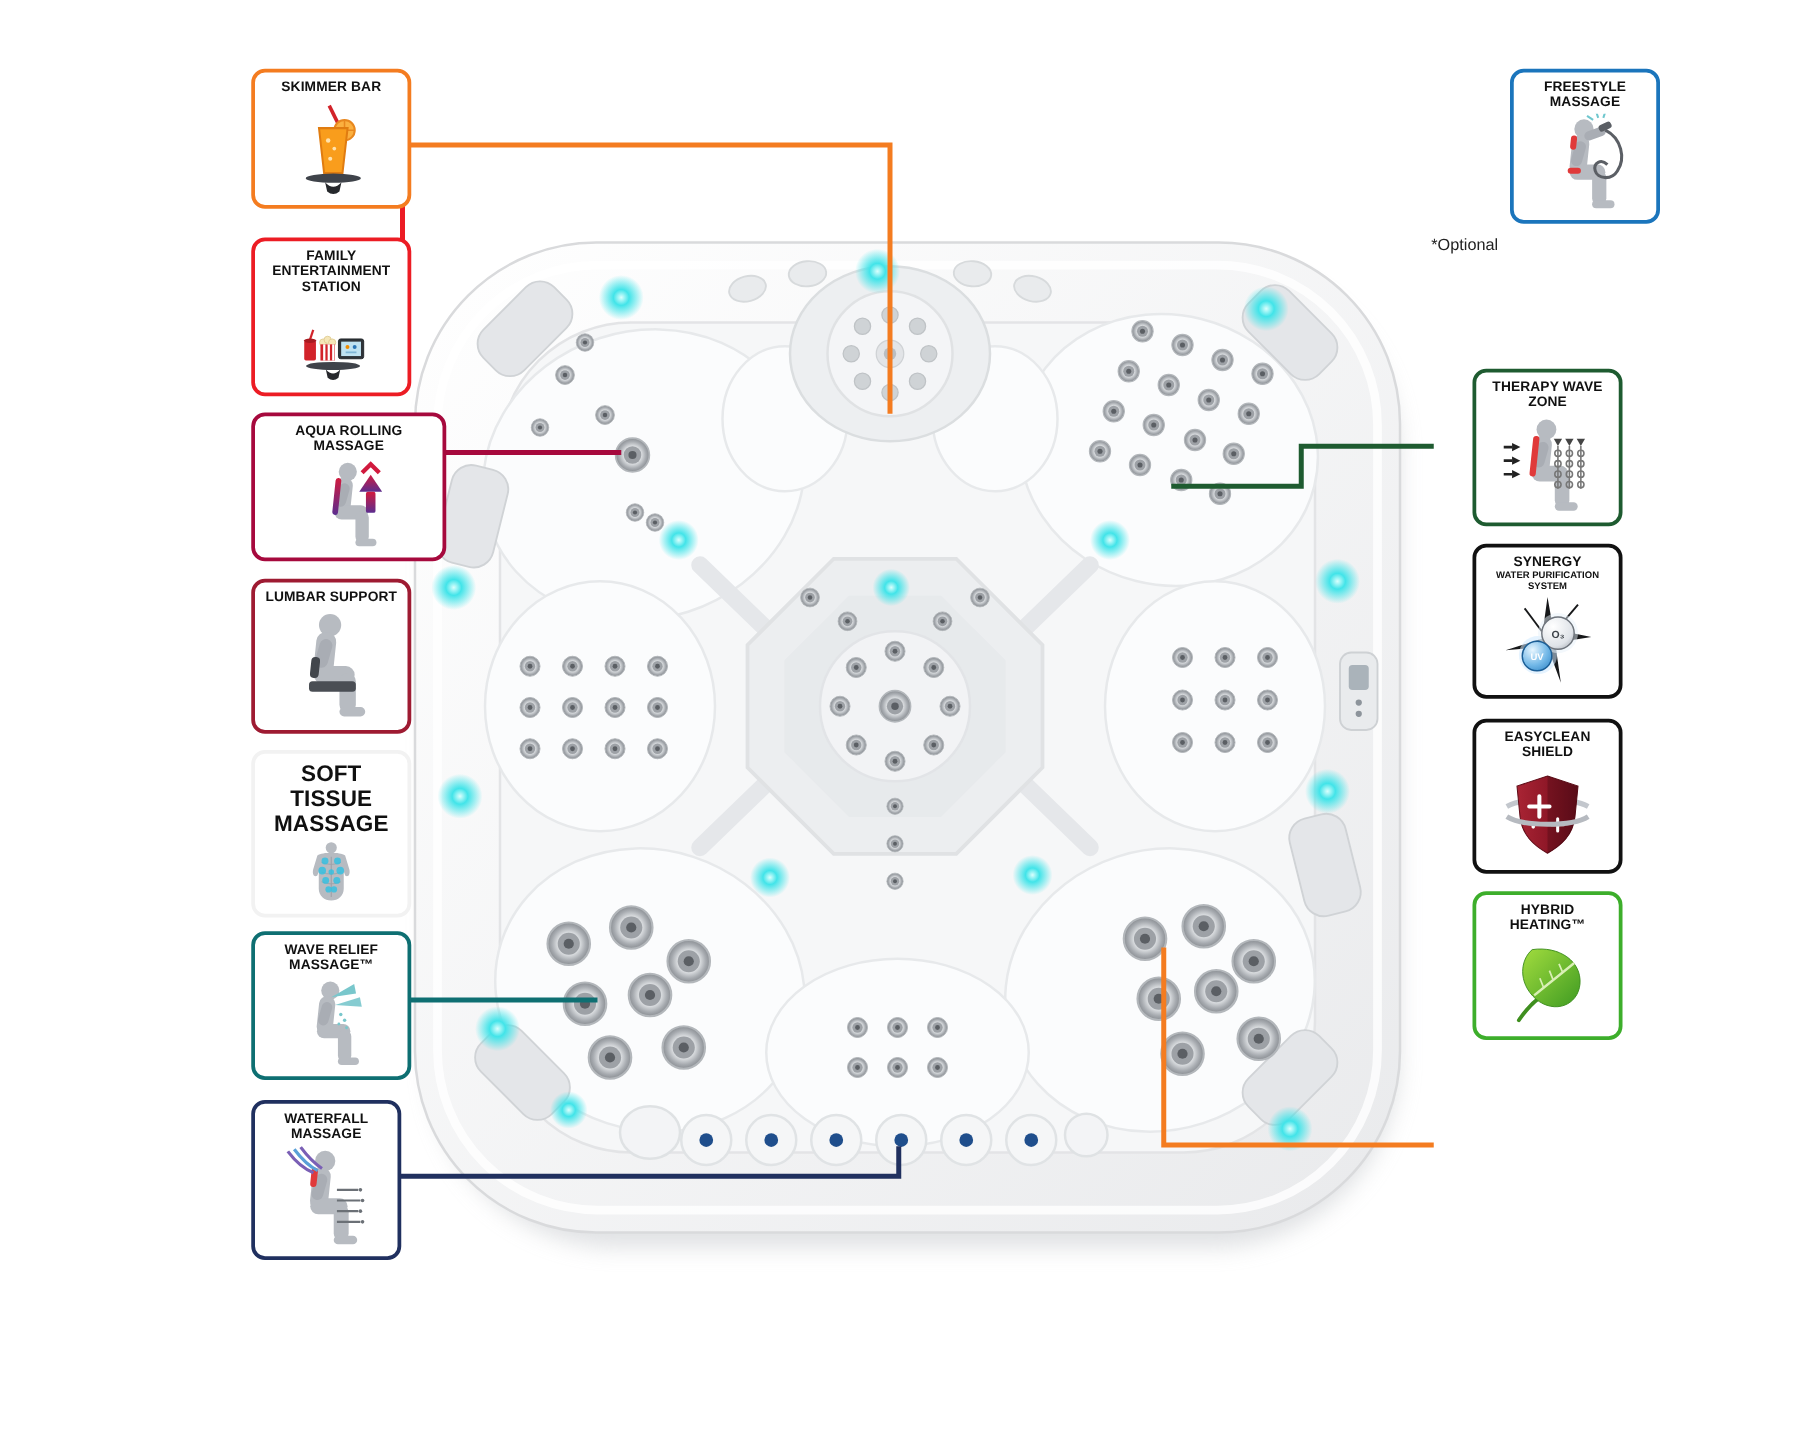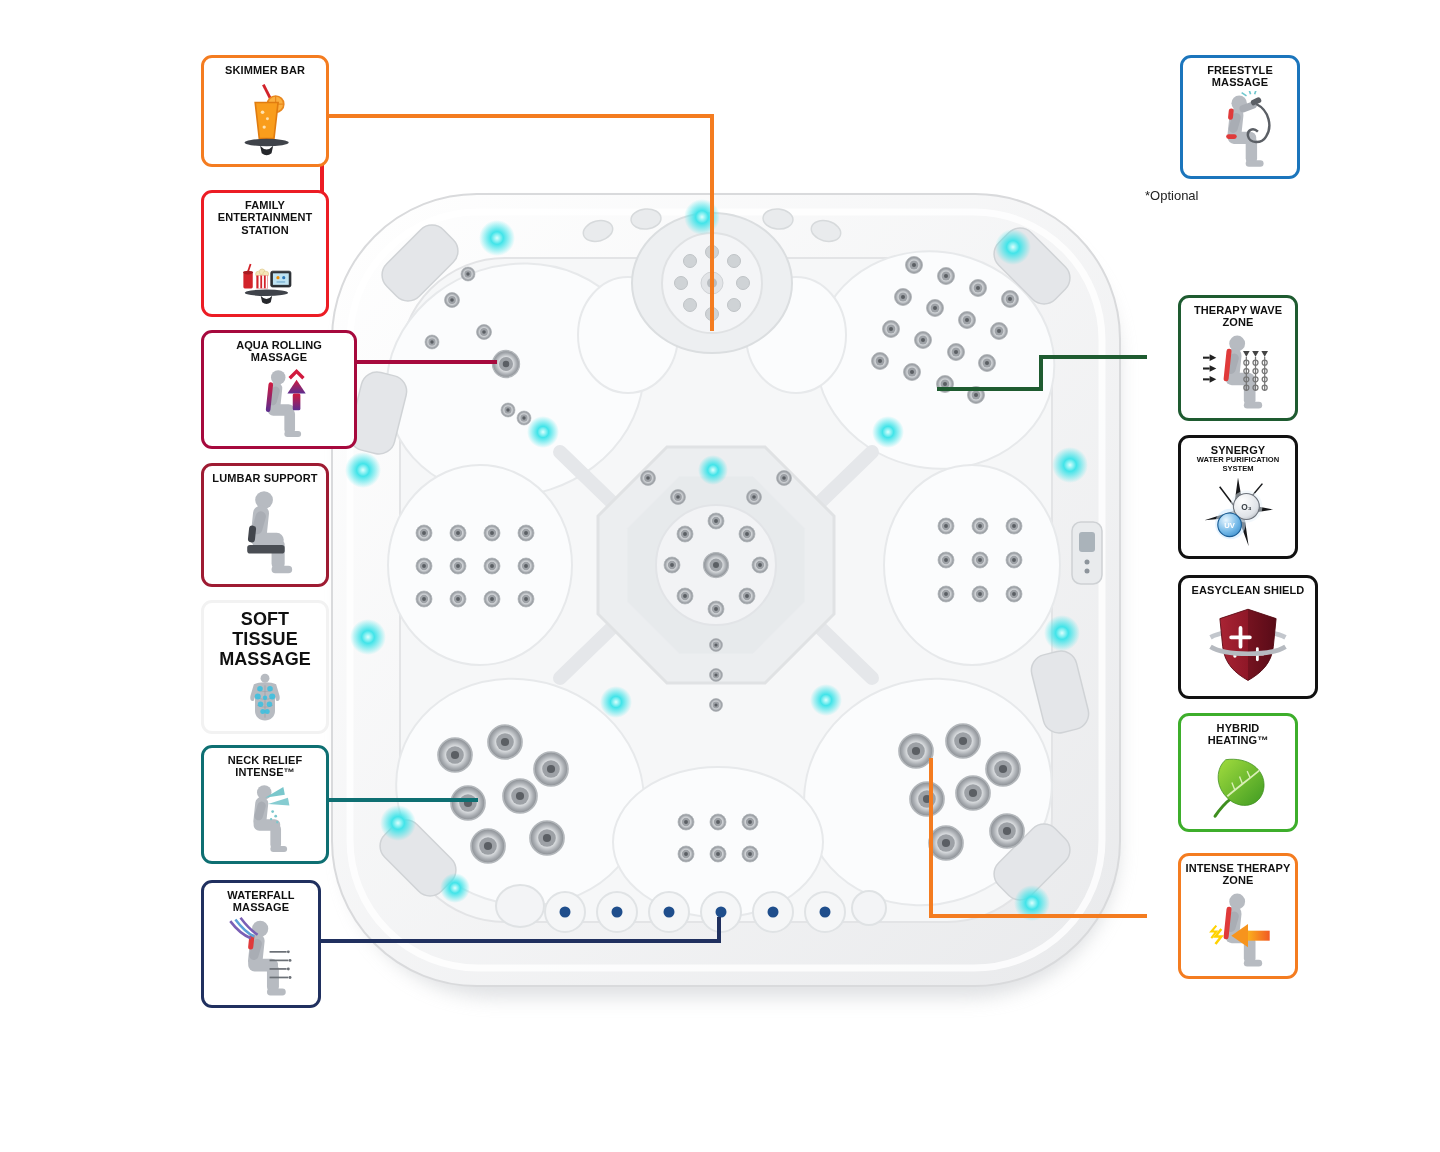--- a/index.html
+++ b/index.html
@@ -379,21 +379,21 @@
       <circle cx="42" cy="60" r="5"></circle>
           <circle cx="58" cy="60" r="5"></circle>
           <circle cx="46" cy="73" r="4.5"></circle>
           <circle cx="54" cy="73" r="4.5"></circle>
           <circle cx="50" cy="48" r="4"></circle>
     </g>
   </svg>
 </div>
 
 <div class="callout" style="left: 170px; top: 745px; width: 128px; height: 119px; border-color: rgb(14, 111, 114);">
-  <div class="lbl">NECK RELIEF INTENSE™</div>
+  <div class="lbl">WAVE RELIEF MASSAGE™</div>
   <svg class="icon" viewBox="0 0 100 100">
     <use href="#person"></use>
     <polygon points="74,8 50,22 76,18" fill="#79c7cc"></polygon>
     <polygon points="80,22 54,30 82,32" fill="#79c7cc" opacity=".9"></polygon>
     <circle cx="60" cy="40" r="1.8" fill="#79c7cc"></circle>
         <circle cx="64" cy="46" r="1.8" fill="#79c7cc"></circle>
     <circle cx="58" cy="50" r="1.5" fill="#79c7cc"></circle>
         <circle cx="66" cy="54" r="1.5" fill="#79c7cc"></circle>
   </svg>
 </div>
@@ -414,21 +414,21 @@
     </g>
     <g fill="#6b7076">
       <circle cx="82" cy="42" r="1.7"></circle>
           <circle cx="84" cy="52" r="1.7"></circle>
           <circle cx="82" cy="62" r="1.7"></circle>
           <circle cx="84" cy="72" r="1.7"></circle>
     </g>
   </svg>
 </div>
 
-<div class="callout" style="left: 1149px; top: 55px; width: 120px; height: 124px; border-color: rgb(27, 117, 188);">
+<div class="callout" style="left: 1177px; top: 55px; width: 120px; height: 124px; border-color: rgb(27, 117, 188);">
   <div class="lbl">FREESTYLE MASSAGE</div>
   <svg class="icon" viewBox="0 0 100 100">
     <use href="#person"></use>
     <rect x="34.5" y="22" width="6" height="14" rx="3" transform="rotate(6 44 41)" fill="#e03a3a"></rect>
     <rect x="33" y="53" width="13" height="6" rx="3" fill="#e03a3a"></rect>
     <rect x="50" y="18" width="22" height="9" rx="4.5" fill="#a9adb4" transform="rotate(-20 52 24)"></rect>
     <path d="M70,16 C86,24 90,44 82,56 C76,66 62,64 60,56 C58,48 66,44 72,50" stroke="#5b5f65" stroke-width="3" fill="none"></path>
     <rect x="63" y="9" width="13" height="7" rx="3" fill="#5b5f65" transform="rotate(-25 70 12)"></rect>
     <path d="M58,6 l-6,-4 M63,4 l-2,-6 M68,4 l2,-6" stroke="#6fc7ce" stroke-width="2"></path>
   </svg>
@@ -484,21 +484,21 @@
     <line x1="82" y1="10" x2="60" y2="36" stroke="#17181a" stroke-width="2"></line>
     <circle cx="40" cy="63" r="20" fill="#cfeaff" opacity=".55"></circle>
     <circle cx="61" cy="40" r="21" fill="#e8f2fa" opacity=".5"></circle>
     <circle cx="61" cy="40" r="17" fill="url(#o3Grad)" stroke="#6e747c" stroke-width="1.5"></circle>
     <text x="61" y="45" text-anchor="middle" font-size="11" font-weight="bold" fill="#3c4248" font-family="Liberation Sans, sans-serif">O₃</text>
     <circle cx="39" cy="64" r="15.5" fill="url(#uvGrad)" stroke="#1b5e96" stroke-width="1.5"></circle>
     <text x="39" y="68" text-anchor="middle" font-size="10" font-weight="bold" fill="#ffffff" font-family="Liberation Sans, sans-serif">UV</text>
   </svg>
 </div>
 
-<div class="callout" style="left: 1147px; top: 575px; width: 140px; height: 124px; border-color: rgb(17, 17, 17);">
+<div class="callout" style="left: 1147px; top: 575px; width: 120px; height: 124px; border-color: rgb(17, 17, 17);">
   <div class="lbl">EASYCLEAN SHIELD</div>
   <svg class="icon" viewBox="0 0 100 100">
     <path d="M10,42 C26,33 74,33 90,42" stroke="#c3c7cd" stroke-width="5" fill="none"></path>
     <path d="M50,12 L80,22 L77,52 C75,70 64,80 50,88 C36,80 25,70 23,52 L20,22 Z" fill="url(#shieldGrad)" stroke="#5f0d18"></path>
     <path d="M50,12 L80,22 L77,52 C75,70 64,80 50,88 Z" fill="#000" opacity=".18"></path>
     <g stroke="#fff" stroke-linecap="round">
       <path d="M42,32 V52 M32,42 H52" stroke-width="4"></path>
       <path d="M60,54 V66 M54,60 H66" stroke-width="3"></path>
     </g>
     <circle cx="36" cy="62" r="1.8" fill="#fff"></circle>
@@ -509,25 +509,14 @@
 <div class="callout" style="left: 1147px; top: 713px; width: 120px; height: 119px; border-color: rgb(61, 174, 43); justify-content: center;">
   <div class="lbl">HYBRID HEATING™</div>
   <svg class="icon" viewBox="0 0 100 100">
     <path d="M20,88 C28,76 34,70 42,64" stroke="#3f8f1f" stroke-width="4" fill="none" stroke-linecap="round"></path>
     <path d="M38,66 C18,48 22,24 34,14 C62,10 86,26 84,50 C82,72 58,82 38,66 Z" fill="url(#leafGrad)" stroke="#3f8f1f"></path>
     <path d="M36,62 C48,52 66,38 78,28" stroke="#d9efb5" stroke-width="2.5" fill="none"></path>
     <path d="M46,54 l-4,-10 M56,46 l-4,-10 M66,38 l-4,-9" stroke="#d9efb5" stroke-width="1.8"></path>
   </svg>
 </div>
 
-<div class="callout" style="left: 1147px; top: 853px; width: 120px; height: 126px; border-color: rgb(244, 124, 32);">
-  <div class="lbl">INTENSE THERAPY ZONE</div>
-  <svg class="icon" viewBox="0 0 100 100">
-    <use href="#person"></use>
-    <rect x="34.5" y="22" width="6" height="39" rx="3" transform="rotate(6 44 41)" fill="#e03a3a"></rect>
-    <path d="M30,48 l-7,9 7,0 -7,9" stroke="#ffd200" stroke-width="3" fill="none"></path>
-    <path d="M24,44 l-6,7 6,0 -6,8" stroke="#ffd200" stroke-width="2.5" fill="none"></path>
-    <rect x="62" y="50" width="26" height="12" fill="url(#orangeGrad)"></rect>
-    <polygon points="62,42 62,70 42,56" fill="#f7941d"></polygon>
-  </svg>
-</div>
 
 </div>
 
 </body></html>

